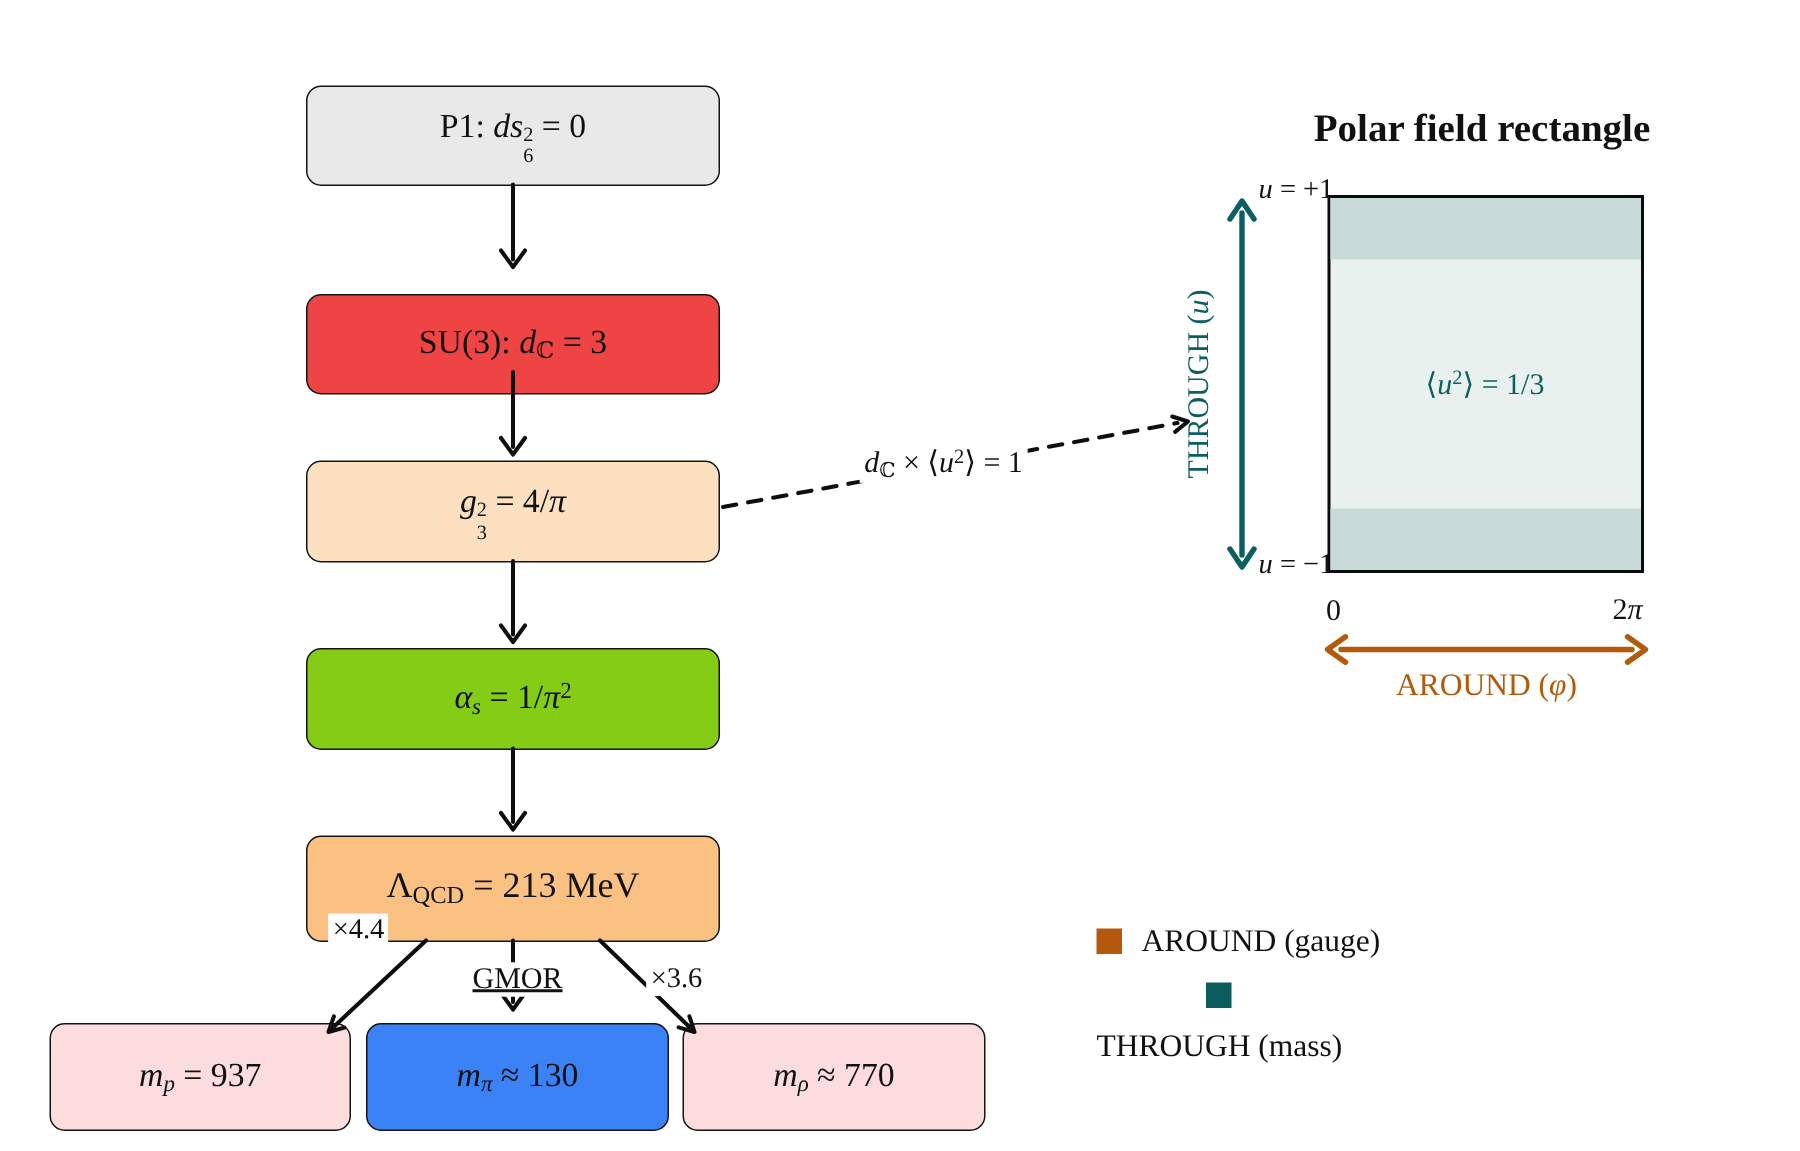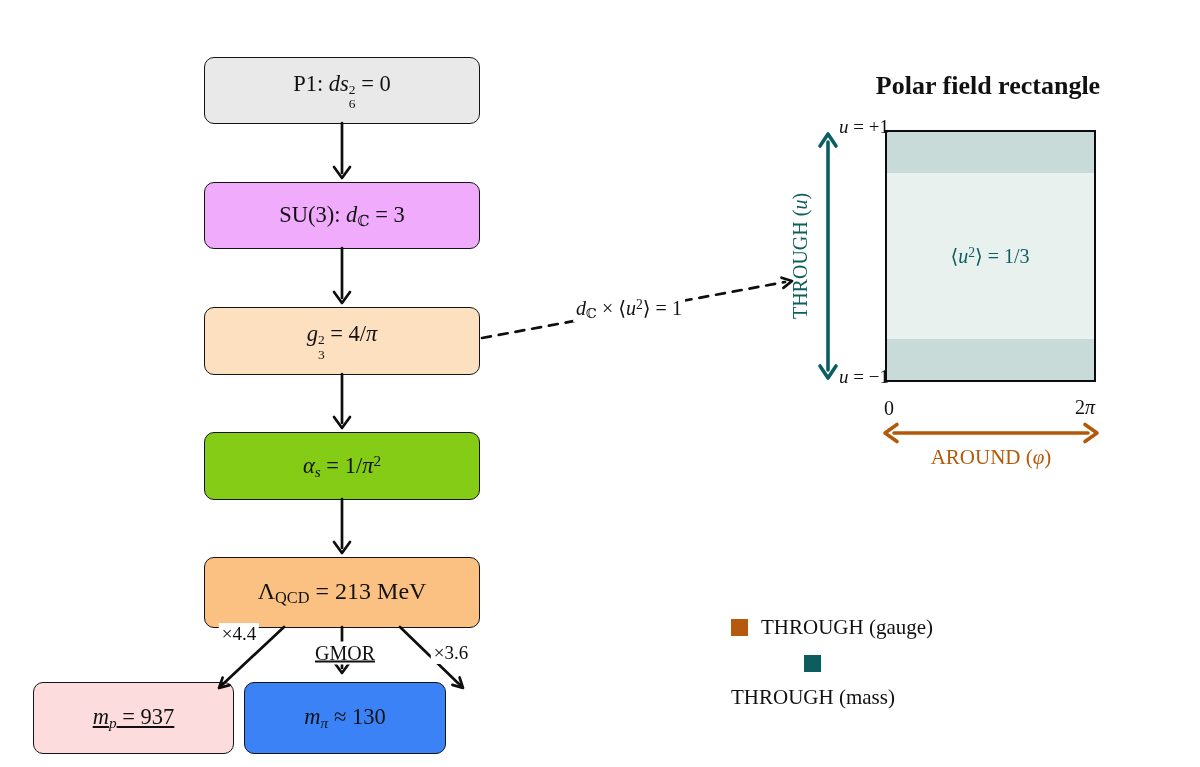--- a/index.html
+++ b/index.html
@@ -31,44 +31,47 @@
 <body>
 
 <div id="canvas">
 
   <div class="fbox" style="left: 204px; top: 37px; width: 274px; height: 65px; background: rgb(233, 233, 233);">
     <span><span class="m-rm">P1:  </span><span class="m-it">ds</span><span class="m-supsub">
           <span>2</span>
           <span>6</span>
         </span><span class="m-rm"> = 0</span></span>
   </div>
-  <div class="fbox" style="left: 204px; top: 162px; width: 274px; height: 65px; background: #f0abfc;">
+  <div class="fbox" style="left: 204px; top: 176px; width: 274px; height: 65px; background: #ef4444;">
     <span><span class="m-rm">SU(3):  </span><span class="m-it">d</span><span class="m-sub">ℂ</span><span class="m-rm"> = 3</span></span>
   </div>
   <div class="fbox" style="left: 204px; top: 287px; width: 274px; height: 66px; background: rgb(253, 224, 192);">
     <span><span class="m-it">g</span><span class="m-supsub">
           <span>2</span>
           <span>3</span>
         </span><span class="m-rm"> = 4/</span><span class="m-it">π</span></span>
   </div>
   <div class="fbox" style="left: 204px; top: 412px; width: 274px; height: 66px; background: #84cc16; justify-content: center;">
     <span><span class="m-it">α</span><span class="m-subit">s</span><span class="m-rm"> = 1/</span><span class="m-it">π</span><span class="m-sup">2</span></span>
   </div>
   <div class="fbox" style="left: 204px; top: 537px; width: 274px; height: 69px; font-size: 24px; background: rgb(250, 193, 131);">
     <span><span class="m-rm">Λ</span><span class="m-sub">QCD</span><span class="m-rm"> = 213 MeV</span></span>
   </div>
 
-  <div class="fbox" style="left: 33px; top: 662px; width: 199px; height: 70px; background: rgb(252, 220, 220); text-decoration: underline;">
+  <div class="fbox" style="left: 33px; top: 662px; width: 199px; height: 70px; background: rgb(252, 220, 220);">
     <span><span class="m-it">m</span><span class="m-subit">p</span><span class="m-rm"> = 937</span></span>
   </div>
   <div class="fbox" style="left: 244px; top: 662px; width: 200px; height: 70px; background: #3b82f6;">
     <span><span class="m-it">m</span><span class="m-subit">π</span><span class="m-rm"> ≈ 130</span></span>
   </div>
+  <div class="fbox" style="left: 455px; top: 662px; width: 200px; height: 70px; background: rgb(252, 220, 220);">
+    <span><span class="m-it">m</span><span class="m-subit">ρ</span><span class="m-rm"> ≈ 770</span></span>
+  </div>
 
-  <div class="elabel" style="left:239px;top:614px;font-size:19px;">×4.4</div>
+  <div class="elabel" style="left:239px;top:600px;font-size:19px;">×4.4</div>
   <div class="elabel" style="left:345px;top:633px;text-decoration:underline;">GMOR</div>
   <div class="elabel" style="left:451px;top:633px;font-size:19px;">×3.6</div>
   <div class="elabel" style="left:629px;top:289px;"><span class="m-it">d</span><span class="m-sub">ℂ</span><span class="m-rm"> × ⟨</span><span class="m-it">u</span><span class="m-sup">2</span><span class="m-rm">⟩ = 1</span></div>
 
   <div id="panel-title">Polar field rectangle</div>
 
   <div id="panel-rect" style="background: rgb(233, 241, 239);">
     <div class="band" style="top: 0px; background: rgb(201, 219, 216);"></div>
     <div class="band" style="bottom: 0px; background: rgb(201, 219, 216);"></div>
   </div>
@@ -80,21 +83,21 @@
 
   <div class="plain" style="left:889px;top:388px;font-size:20px;">0</div>
   <div class="plain" style="left:1085px;top:387px;font-size:20px;"><span class="m-rm">2</span><span class="m-it">π</span></div>
 
   <div class="plain" style="left: 800px; top: 236px; font-size: 20px; transform: translate(-50%, -50%) rotate(-90deg); color: rgb(13, 94, 96);"><span class="m-rm">THROUGH (</span><span class="m-it">u</span><span class="m-rm">)</span></div>
 
   <div class="plain" style="left: 991px; top: 437px; font-size: 21px; color: rgb(179, 90, 10);"><span class="m-rm">AROUND (</span><span class="m-it">φ</span><span class="m-rm">)</span></div>
 
   <div class="legend-row" style="left:731px;top:595px;">
     <span class="legend-swatch" style="background: rgb(181, 89, 15);"></span>
-    <span>THROUGH (gauge)</span>
+    <span>AROUND (gauge)</span>
   </div>
   <div class="legend-row" style="left:731px;top:635px;flex-direction:column;">
     <span class="legend-swatch" style="background: rgb(13, 92, 94);"></span>
     <span>THROUGH (mass)</span>
   </div>
 
   <svg id="arrows" width="1200" height="767" viewBox="0 0 1200 767">
     <g stroke="#0e0e0e" stroke-width="2.7" fill="none" stroke-linecap="round" stroke-linejoin="round">
       <path d="M342,103 L342,153"></path>
       <path d="M334,147 L342,158 L350,147"></path>

